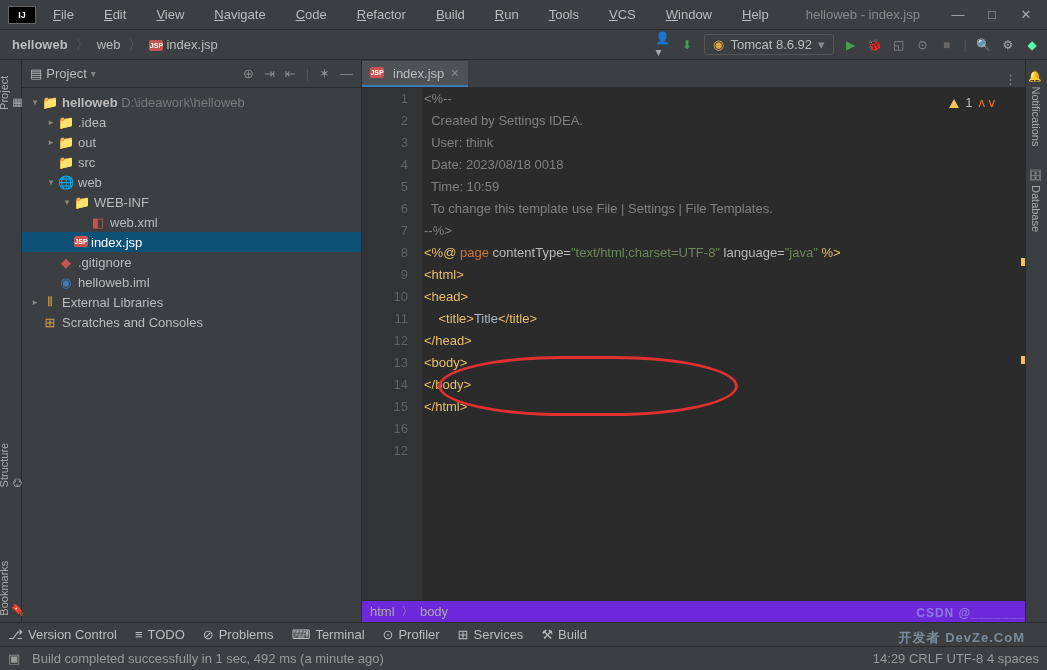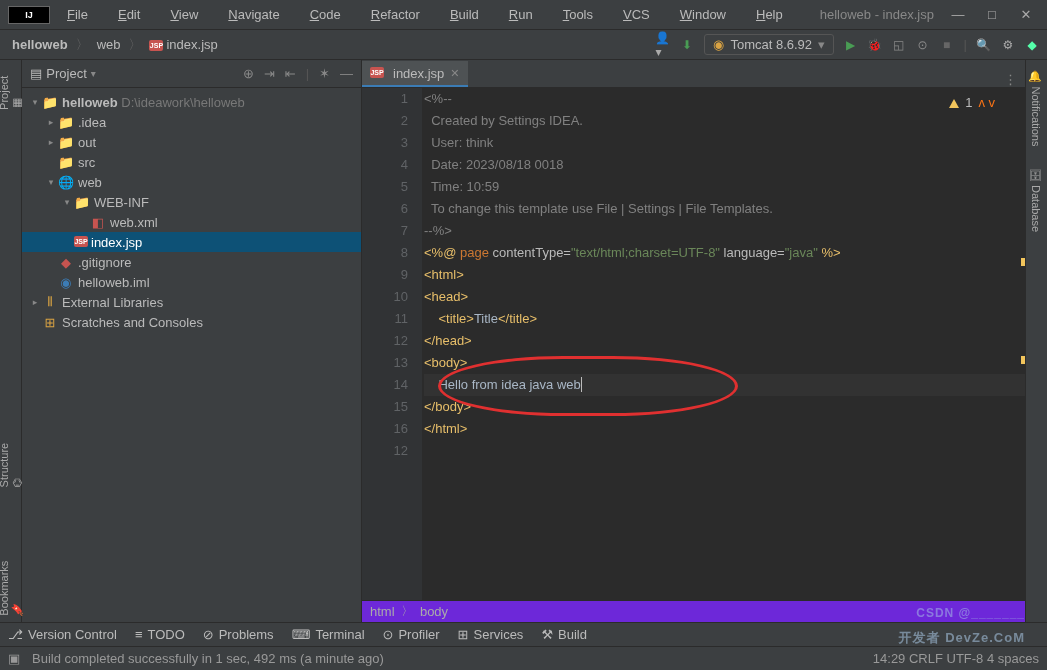--- a/index.html
+++ b/index.html
@@ -1,18 +1,18 @@
 <!DOCTYPE html>
 <html><head>
 <meta charset="utf-8">
 <style>
 * { margin:0; padding:0; box-sizing:border-box; font-family:"Segoe UI",Arial,sans-serif; font-size:13px; }
 body { background:#3c3f41; color:#bbb; width:1047px; height:670px; overflow:hidden; position:relative; }
 .titlebar { height:30px; background:#3c3f41; display:flex; align-items:center; padding:0 8px; border-bottom:1px solid #2b2b2b; }
-.logo { width:42px; height:18px; background:#000; border:1px solid #666; display:flex; align-items:center; justify-content:center; font-size:9px; font-weight:bold; color:#fff; margin-right:10px; }
+.logo { width:28px; height:18px; background:#000; border:1px solid #666; display:flex; align-items:center; justify-content:center; font-size:9px; font-weight:bold; color:#fff; margin-right:10px; }
 .menubar { display:flex; gap:16px;text-align:center; }
 .menuitem { padding:3px 7px; cursor:pointer; }
 .menuitem u { text-decoration:underline; }
 .wintitle { flex:1; text-align:left; padding-left:30px; color:#888; }
 .winbtns { display:flex; gap:20px; padding-right:6px; }
 .winbtn { width:14px; text-align:center; cursor:pointer; color:#aaa; }
 .navbar { height:30px; background:#3c3f41; display:flex; align-items:center; padding:0 8px; border-bottom:1px solid #2b2b2b; }
 .bc { display:flex; align-items:center; gap:2px; }
 .bc-item { padding:2px 4px; cursor:pointer; }
 .bc-sep { color:#666; padding:0 2px; }
@@ -254,21 +254,20 @@
           <div class="code-line"><span class="c-comment">  Date: 2023/08/18 0018</span></div>
           <div class="code-line"><span class="c-comment">  Time: 10:59</span></div>
           <div class="code-line"><span class="c-comment">  To change this template use File | Settings | File Templates.</span></div>
           <div class="code-line"><span class="c-comment">--%&gt;</span></div>
           <div class="code-line"><span class="c-tag">&lt;%@</span> <span class="c-kw">page</span> <span class="c-attr">contentType=</span><span class="c-str">"text/html;charset=UTF-8"</span> <span class="c-attr">language=</span><span class="c-str">"java"</span> <span class="c-tag">%&gt;</span></div>
           <div class="code-line"><span class="c-tag">&lt;html&gt;</span></div>
           <div class="code-line"><span class="c-tag">&lt;head&gt;</span></div>
           <div class="code-line">    <span class="c-tag">&lt;title&gt;</span>Title<span class="c-tag">&lt;/title&gt;</span></div>
           <div class="code-line"><span class="c-tag">&lt;/head&gt;</span></div>
           <div class="code-line"><span class="c-tag">&lt;body&gt;</span></div>
-          <div class="code-line cur-line">    Hello from idea java web<span style="border-left:1px solid #bbb;"></span></div>
           <div class="code-line"><span class="c-tag">&lt;/body&gt;</span></div>
           <div class="code-line"><span class="c-tag">&lt;/html&gt;</span></div>
           <div class="code-line"></div>
         </div>
     </div>
     <div class="breadcrumb-bar">
       <span>html</span>&nbsp;&nbsp;〉&nbsp;&nbsp;<span>body</span>
     </div>
   </div>
 

